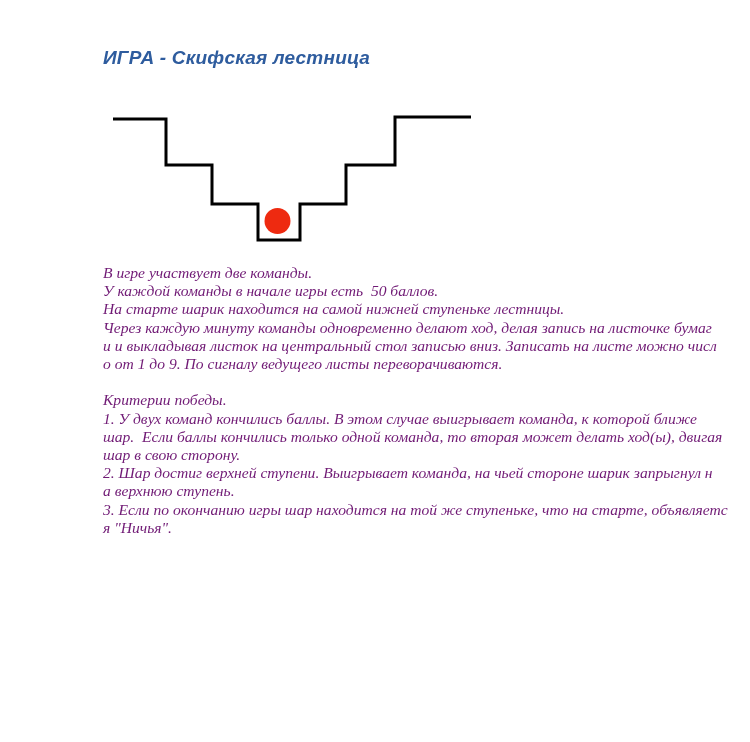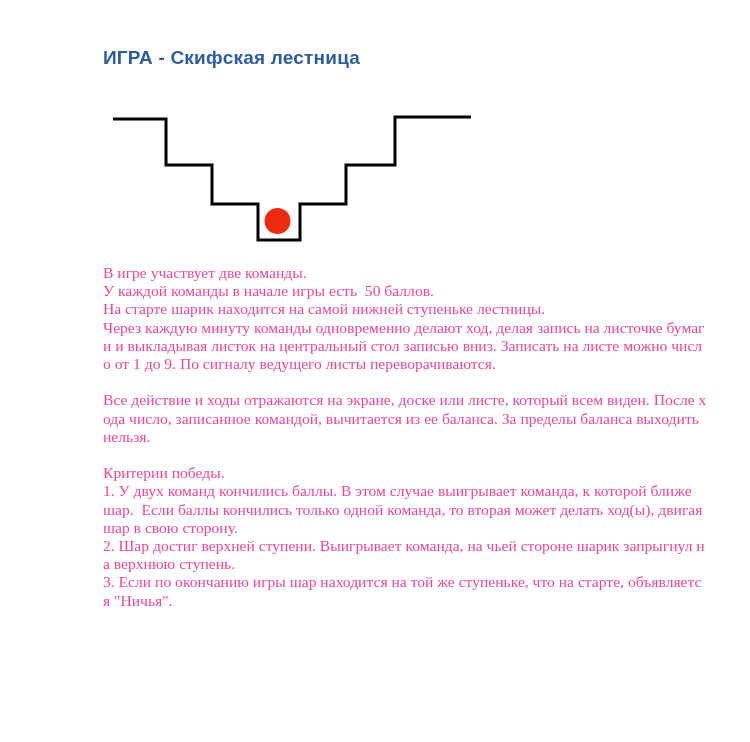--- a/index.html
+++ b/index.html
@@ -7,20 +7,21 @@
     padding: 0;
     background: #ffffff;
   }
   .page {
     position: relative;
     width: 750px;
     height: 630px;
     background: #ffffff;
     overflow: hidden;
     font-family: "Liberation Serif", serif;
+    font-style: italic;
   }
   .title {
     position: absolute;
     left: 103px;
     top: 47px;
     font-family: "Liberation Sans", sans-serif;
     font-size: 19px;
     font-weight: bold;
     letter-spacing: 0.2px;
     white-space: pre;
@@ -51,30 +52,27 @@
 
 <div class="page" style="background: rgb(255, 255, 255);">
 
   <div class="title" style="color: rgb(46, 92, 158);">ИГРА - Скифская лестница</div>
 
   <svg class="ladder" viewBox="0 0 380 160">
     <path fill="none" stroke="#000000" stroke-width="3" d="M 13,21 H 66 V 67 H 112 V 106 H 158 V 142 H 200 V 106 H 246 V 67 H 295 V 19 H 371"></path>
     <circle fill="#ee2a10" cx="177.5" cy="123" r="13"></circle>
   </svg>
 
-  <div class="rules" style="color: #ec4899;">
+  <div class="rules" style="color: #701a75;">
     <p class="para">В игре участвует две команды.
 У каждой команды в начале игры есть  50 баллов.
 На старте шарик находится на самой нижней ступеньке лестницы.
 Через каждую минуту команды одновременно делают ход, делая запись на листочке бумаг
 и и выкладывая листок на центральный стол записью вниз. Записать на листе можно числ
 о от 1 до 9. По сигналу ведущего листы переворачиваются.</p>
-    <p class="para">Все действие и ходы отражаются на экране, доске или листе, который всем виден. После х
-ода число, записанное командой, вычитается из ее баланса. За пределы баланса выходить
-нельзя.</p>
     <p class="para">Критерии победы.
 1. У двух команд кончились баллы. В этом случае выигрывает команда, к которой ближе
 шар.  Если баллы кончились только одной команда, то вторая может делать ход(ы), двигая
 шар в свою сторону.
 2. Шар достиг верхней ступени. Выигрывает команда, на чьей стороне шарик запрыгнул н
 а верхнюю ступень.
 3. Если по окончанию игры шар находится на той же ступеньке, что на старте, объявляетс
 я "Ничья".</p>
   </div>
 

